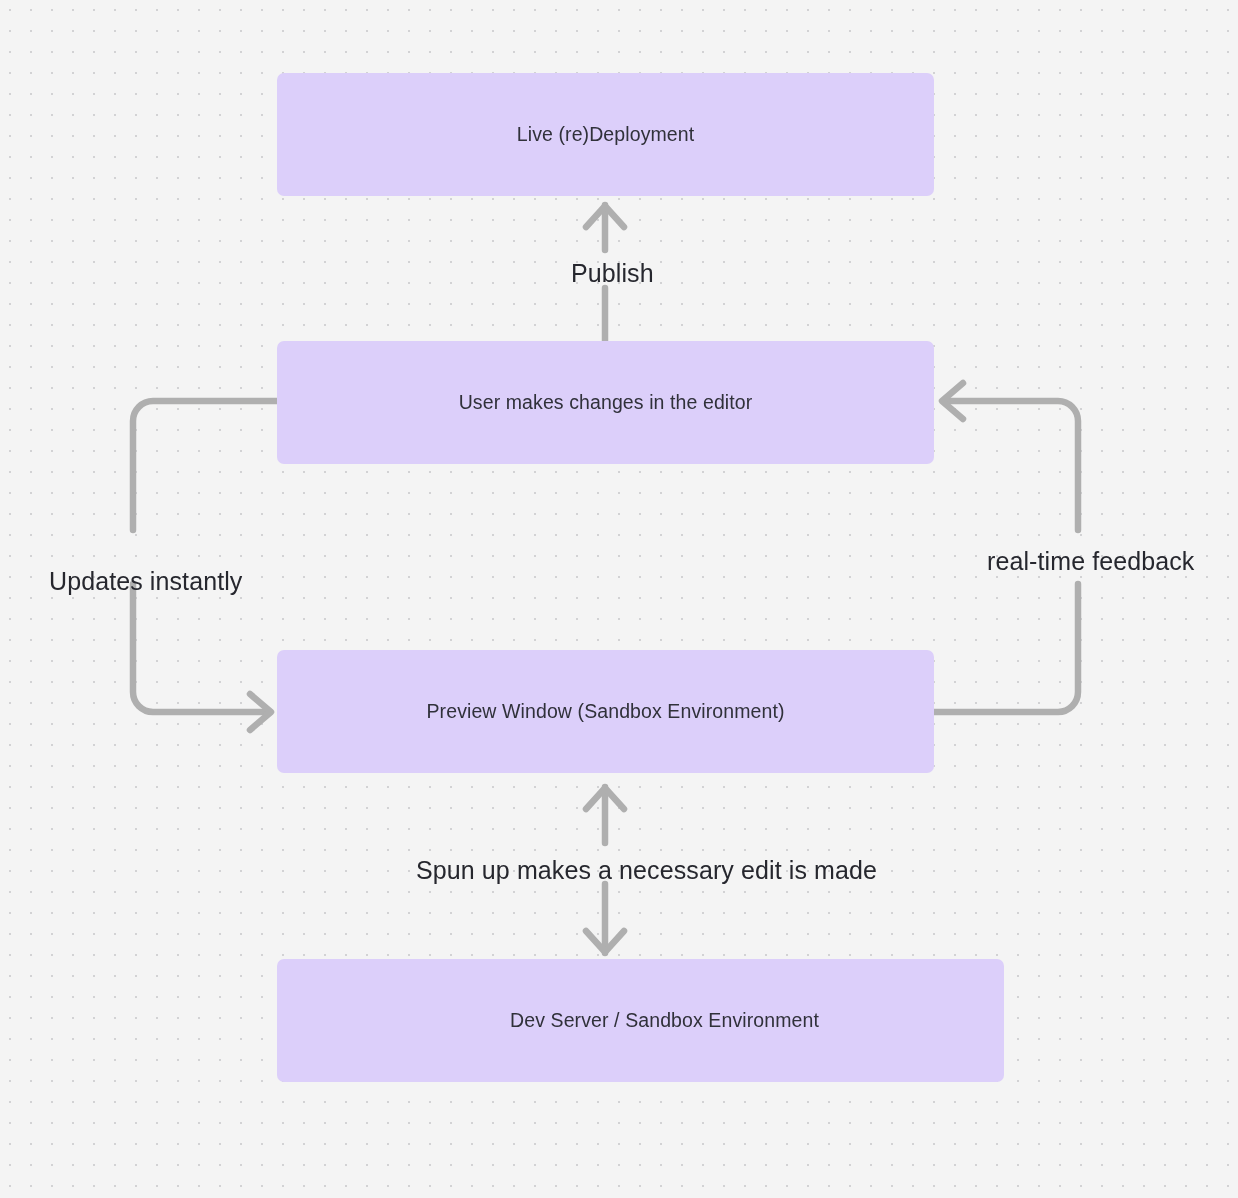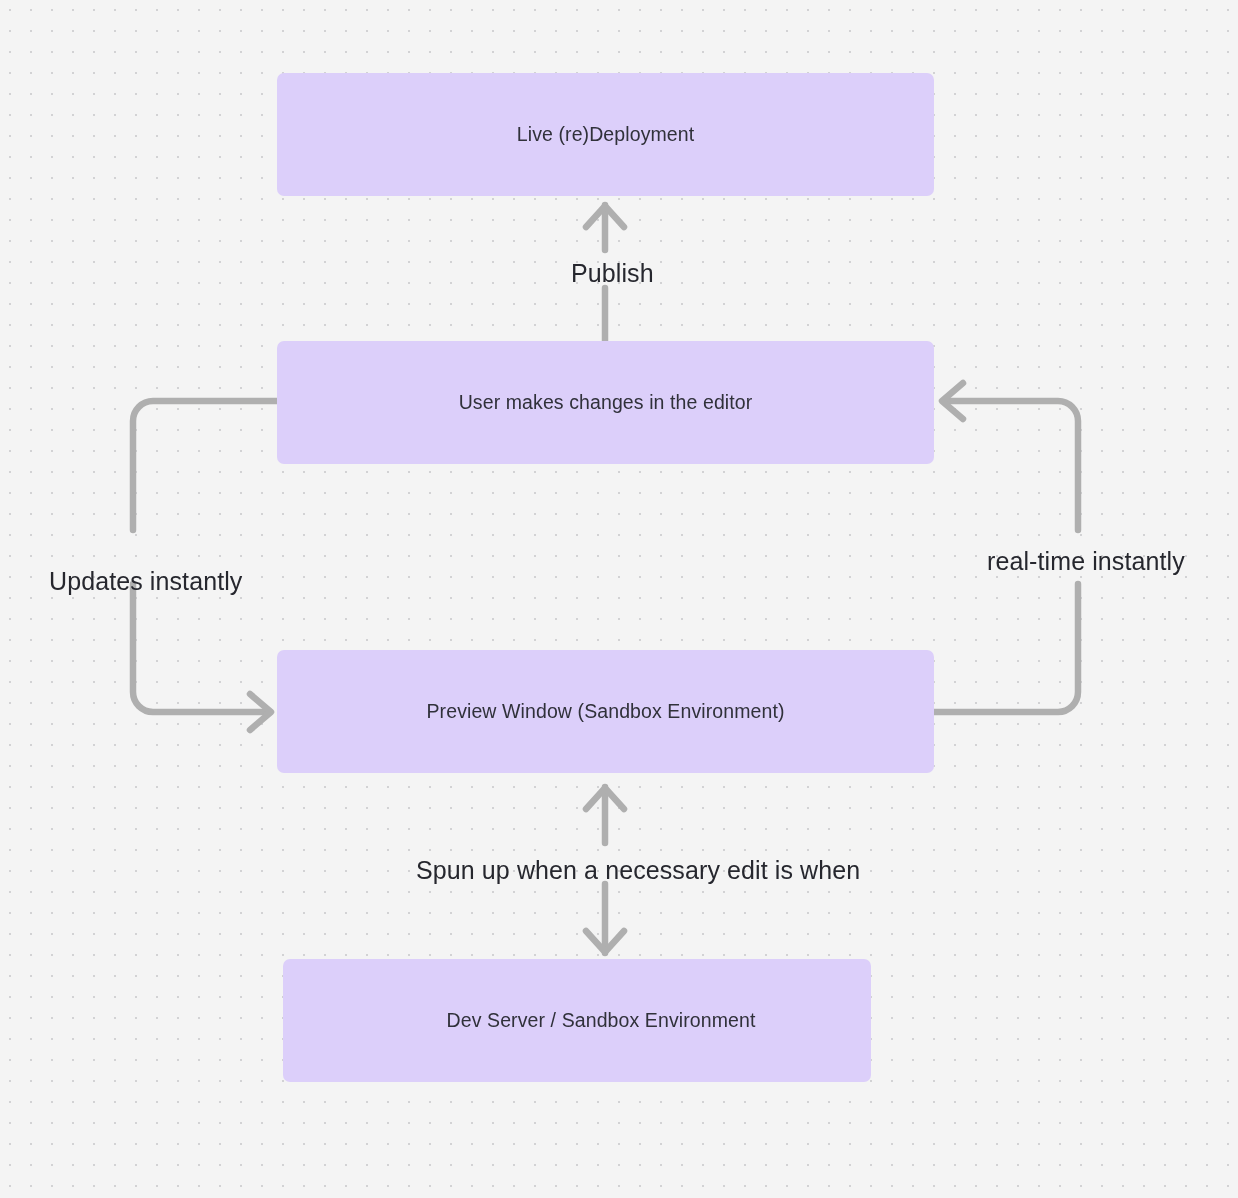--- a/index.html
+++ b/index.html
@@ -59,21 +59,21 @@
     line-height: 1.25;
     color: #26272e;
     letter-spacing: 0.1px;
     white-space: nowrap;
   }
 
   
   #node-live-deployment   { left: 277px; top: 73px;  width: 657px; height: 123px; }
   #node-user-changes      { left: 277px; top: 341px; width: 657px; height: 123px; }
   #node-preview-window    { left: 277px; top: 650px; width: 657px; height: 123px; }
-  #node-dev-server        { left: 283px; top: 959px; width: 588px; height: 123px; padding-left: 48px; }
+  #node-dev-server        { left: 277px; top: 959px; width: 727px; height: 123px; padding-left: 48px; }
 
   
   #label-publish          { left: 571px;  top: 258px; }
   #label-updates-instantly{ left: 49px;   top: 546px; margin-top: 20px; }
   #label-realtime-feedback{ left: 987px;  top: 546px; }
   #label-spun-up          { left: 416px;  top: 855px; }
 </style>
 </head>
 <body>
 
@@ -123,17 +123,17 @@
   </div>
 
   <div class="node" id="node-dev-server">
     <span class="node-label">Dev Server / Sandbox Environment</span>
   </div>
 
   <div class="edge-label" id="label-publish">Publish</div>
 
   <div class="edge-label" id="label-updates-instantly">Updates instantly</div>
 
-  <div class="edge-label" id="label-realtime-feedback">real-time instantly</div>
+  <div class="edge-label" id="label-realtime-feedback">real-time feedback</div>
 
-  <div class="edge-label" id="label-spun-up">Spun up when a necessary edit is when</div>
+  <div class="edge-label" id="label-spun-up">Spun up makes a necessary edit is made</div>
 
 </div>
 
 </body></html>

